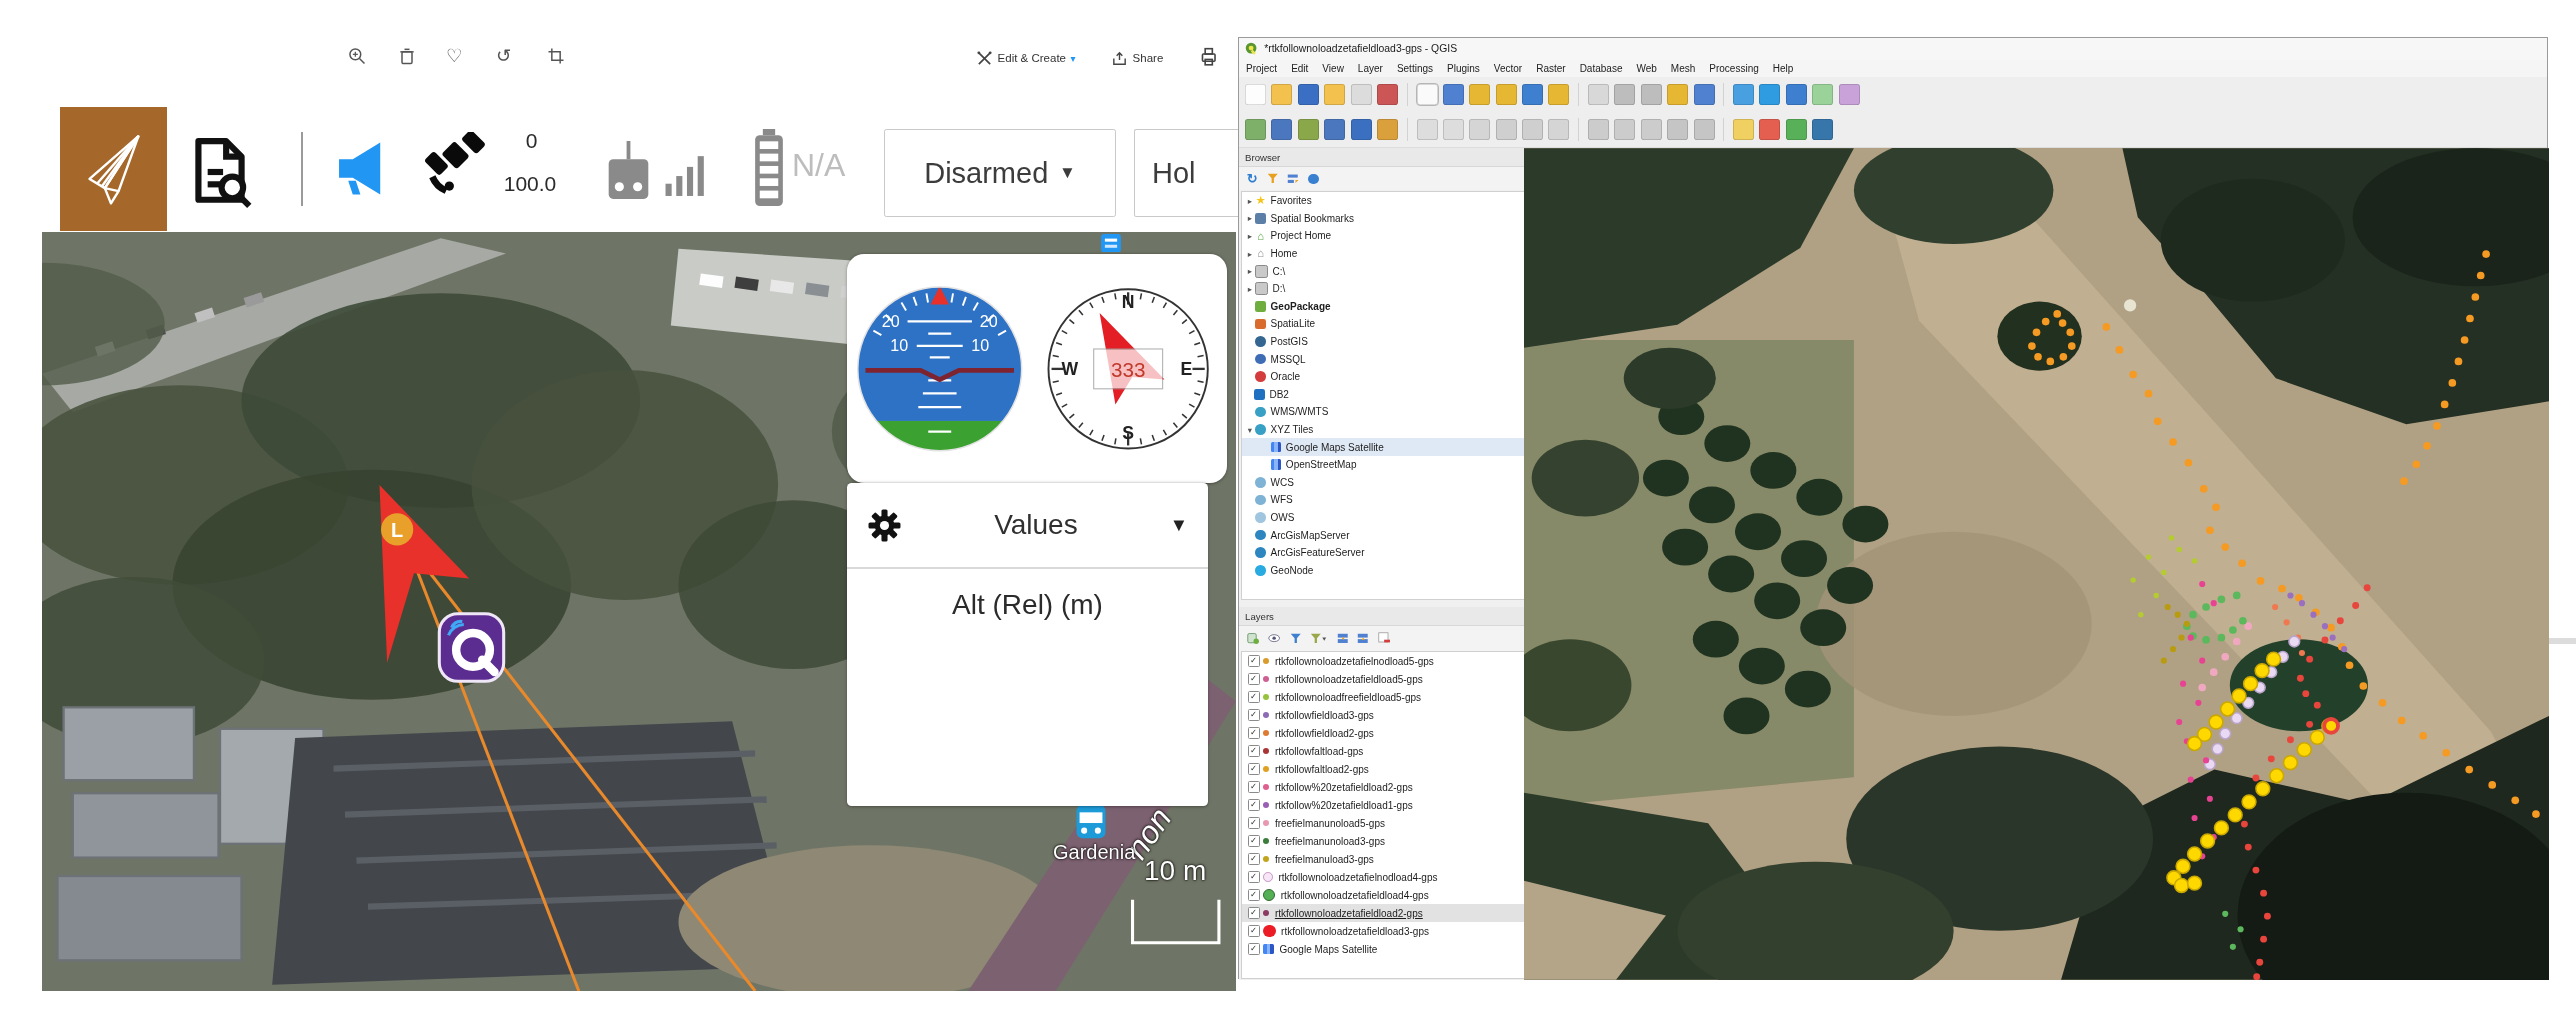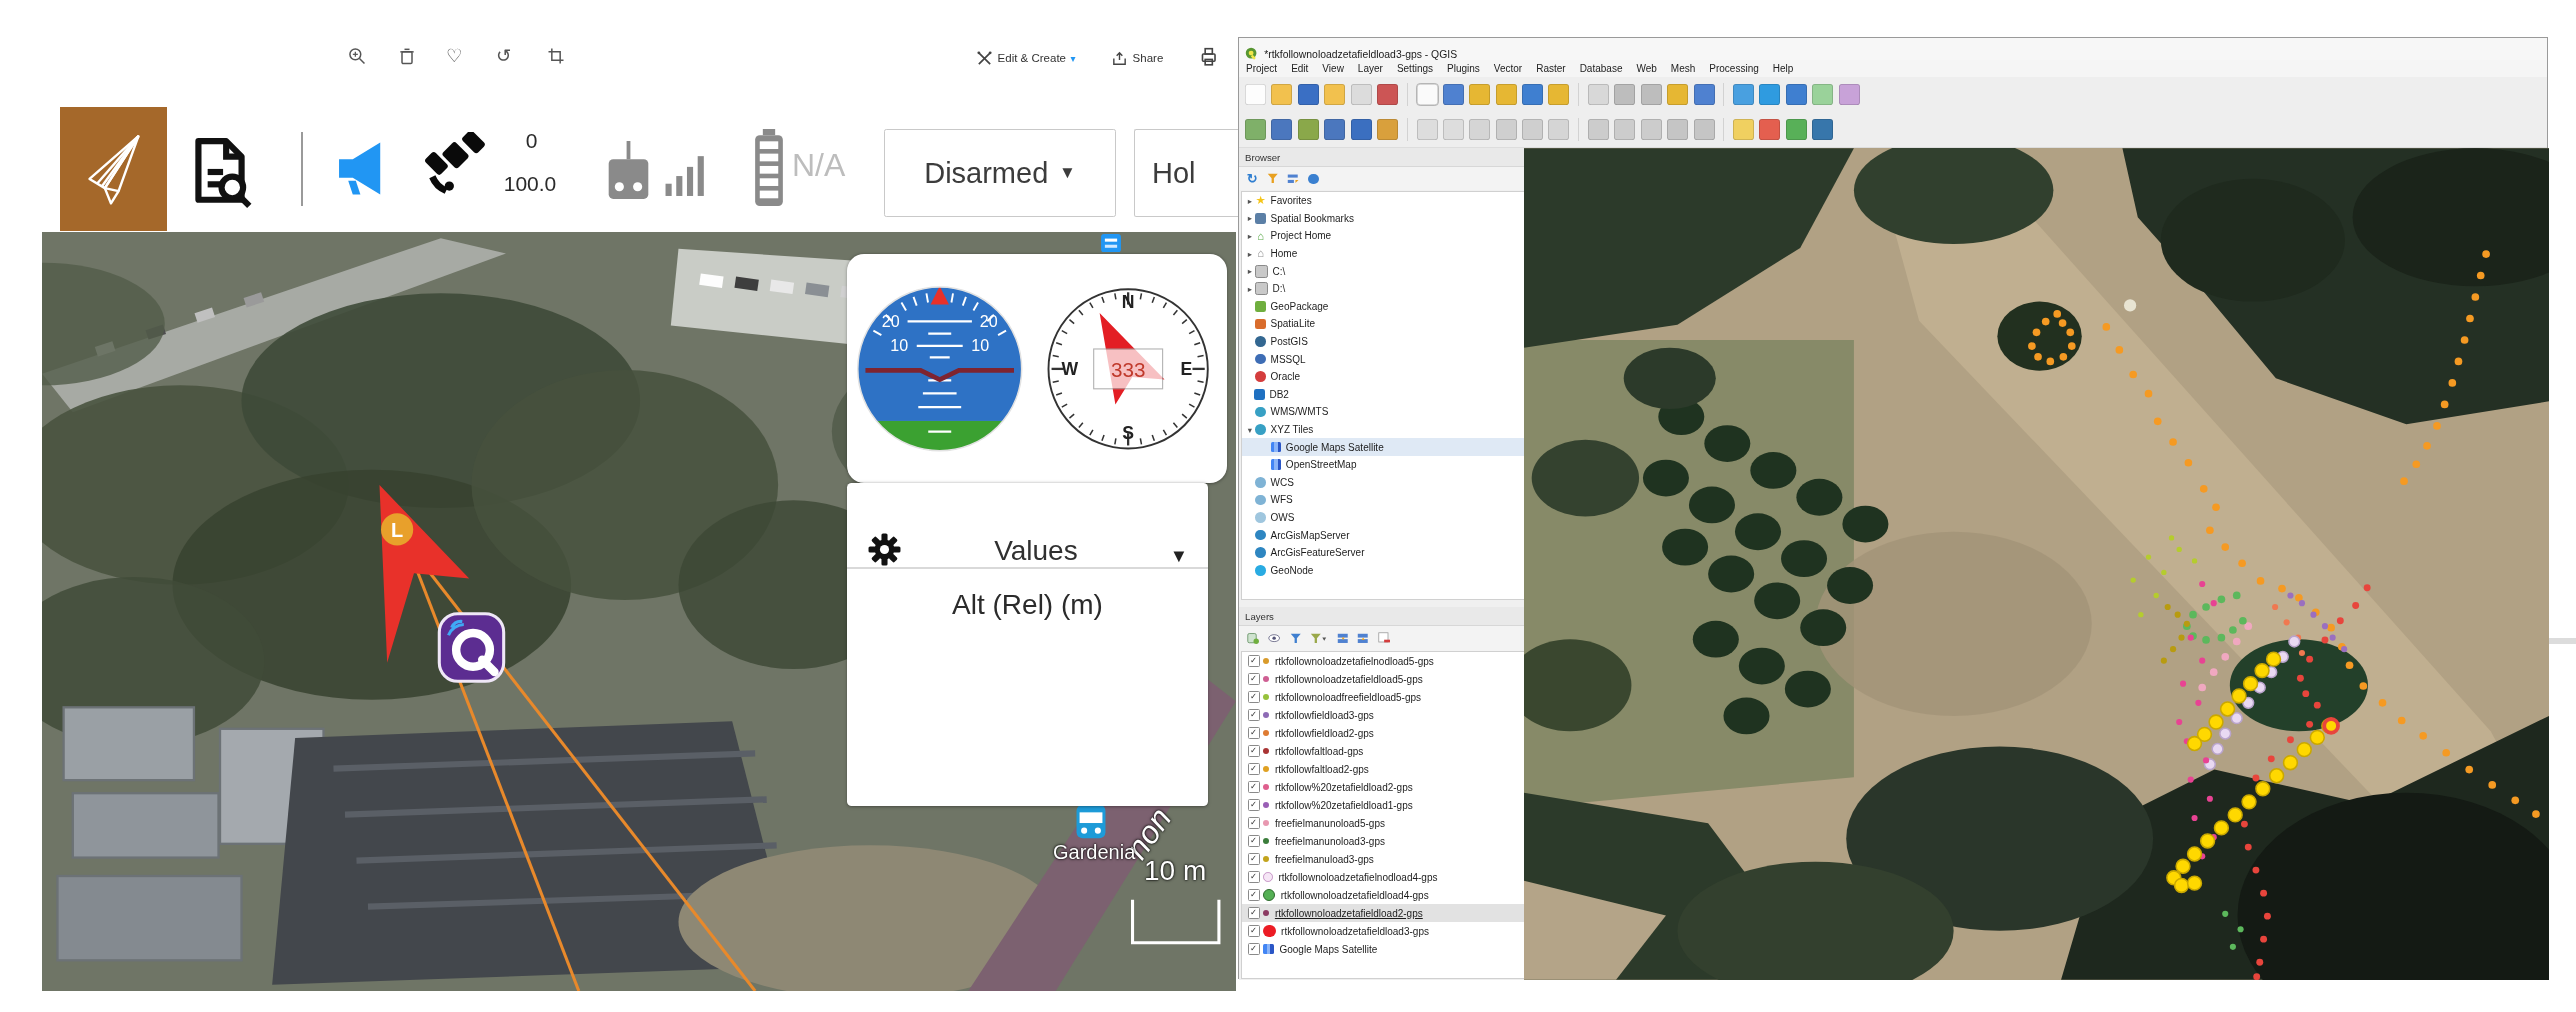--- a/index.html
+++ b/index.html
@@ -14,32 +14,32 @@
 
   
   .qgc-btn{position:absolute;display:flex;align-items:center;justify-content:center}
   .qgc-mode{border:1.5px solid #c9c9c9;border-radius:2.3px;background:#fff;
             font-size:29px;color:#3c3c3c;display:flex;align-items:center;justify-content:center;gap:10.7px}
   .qgc-num{position:absolute;font-size:21px;color:#2b2b2b;line-height:1.05}
 
   
   #qgc-map{position:absolute;left:42px;top:232px;width:1194px;height:759px;overflow:hidden;background:#6f7566}
   .card{position:absolute;background:#fff;border-radius:17px;box-shadow:0 0.8px 3.1px rgba(0,0,0,.35)}
-  .values-hdr{display:flex;align-items:flex-end;height:84px;padding:0 20px}
+  .values-hdr{display:flex;align-items:center;height:84px;padding:0 20px}
   .values-title{flex:1;text-align:center;font-size:28px;color:#303030}
   .vfield{ text-align:center;color:#2b2b2b}
   .vlabel{font-size:28px}
   .vvalue{font-size:48px;margin-top:1.5px}
   .map-label{position:absolute;color:#fff;text-shadow:0 0 3.1px #000,0 0 1.5px #000}
 
   
   #qgis{position:absolute;left:1238px;top:37px;width:1310px;height:942px;background:#f0f0f0;
         border:0.8px solid #9a9a9a;box-sizing:border-box;font-size:10px}
   #qgis-titlebar{position:absolute;left:0;top:0;right:0;height:21.5px;background:#f7f7f7;
-        display:flex;align-items:flex-end;padding-left:6.1px;gap:6.1px;color:#1a1a1a;font-size:10.4px}
+        display:flex;align-items:center;padding-left:6.1px;gap:6.1px;color:#1a1a1a;font-size:10.4px}
   #qgis-menubar{position:absolute;left:0;top:21.5px;right:0;height:17.6px;background:#f5f5f5;
         display:flex;align-items:center;color:#222}
   #qgis-menubar span{padding:0 7px;cursor:default}
   .tbrow{position:absolute;left:0;right:0;height:35px;background:#eeeeee;border-bottom:0.8px solid #ddd;
          display:flex;align-items:center;padding-left:6.1px;gap:5.4px}
   .tbi{width:21px;height:21px;border-radius:3.1px;flex:0 0 auto;box-shadow:inset 0 0 0 0.8px rgba(0,0,0,.18)}
   .tbi.active{outline:1.5px solid #b5b5b5;outline-offset:0.8px;background:#fafafa}
   .tbsep{width:1.5px;height:23px;background:#d2d2d2;margin:0 3.1px;flex:0 0 auto}
 
   .panel{position:absolute;left:0;width:330px;background:#f0f0f0}
@@ -518,21 +518,21 @@
         <div class="trow" style="padding-left: 3.1px;">
           <span class="arr">▸</span>
           <span class="ticon" style="background: rgb(201, 201, 201); border: 0.8px solid rgb(138, 138, 138);"></span>
           <span>C:\</span>
         </div>
         <div class="trow" style="padding-left: 3.1px;">
           <span class="arr">▸</span>
           <span class="ticon" style="background: rgb(201, 201, 201); border: 0.8px solid rgb(138, 138, 138);"></span>
           <span>D:\</span>
         </div>
-        <div class="trow" style="padding-left: 3.1px;">
+        <div class="trow" style="padding-left: 3.1px; font-weight: bold;">
           <span class="arr"></span>
           <span class="ticon" style="background: rgb(111, 174, 62);"></span>
           <span>GeoPackage</span>
         </div>
         <div class="trow" style="padding-left: 3.1px;">
           <span class="arr"></span>
           <span class="ticon" style="background: rgb(217, 108, 44);"></span>
           <span>SpatiaLite</span>
         </div>
         <div class="trow" style="padding-left: 3.1px;">

